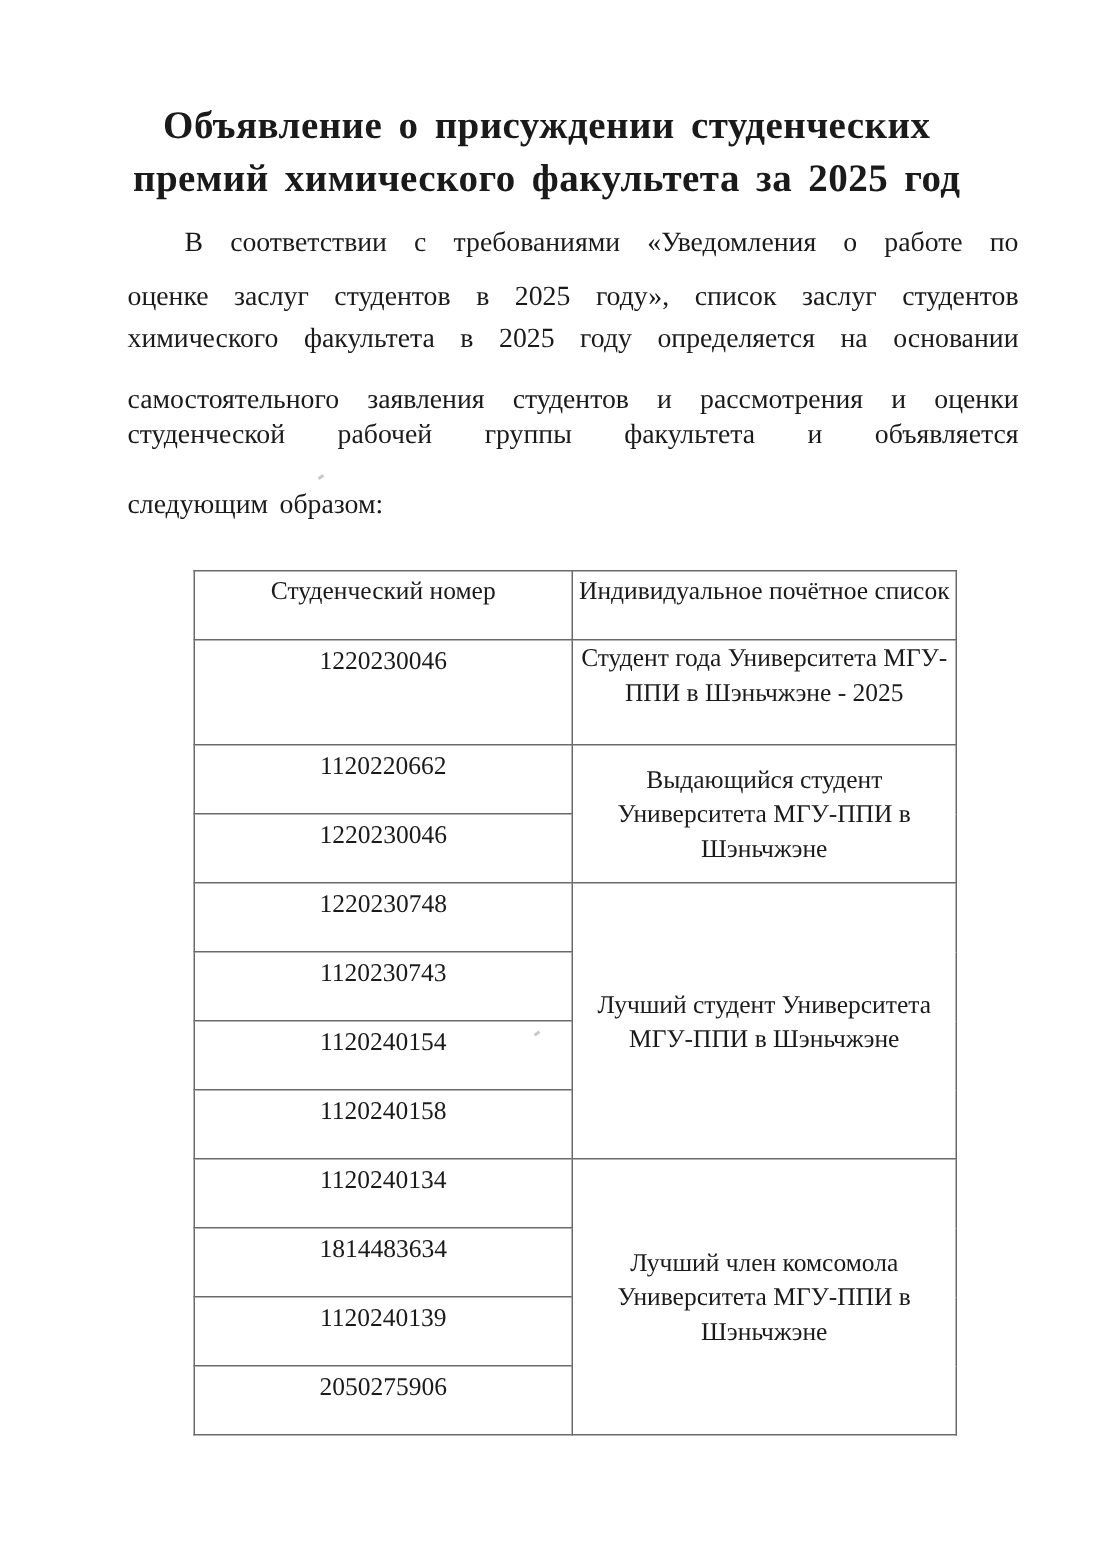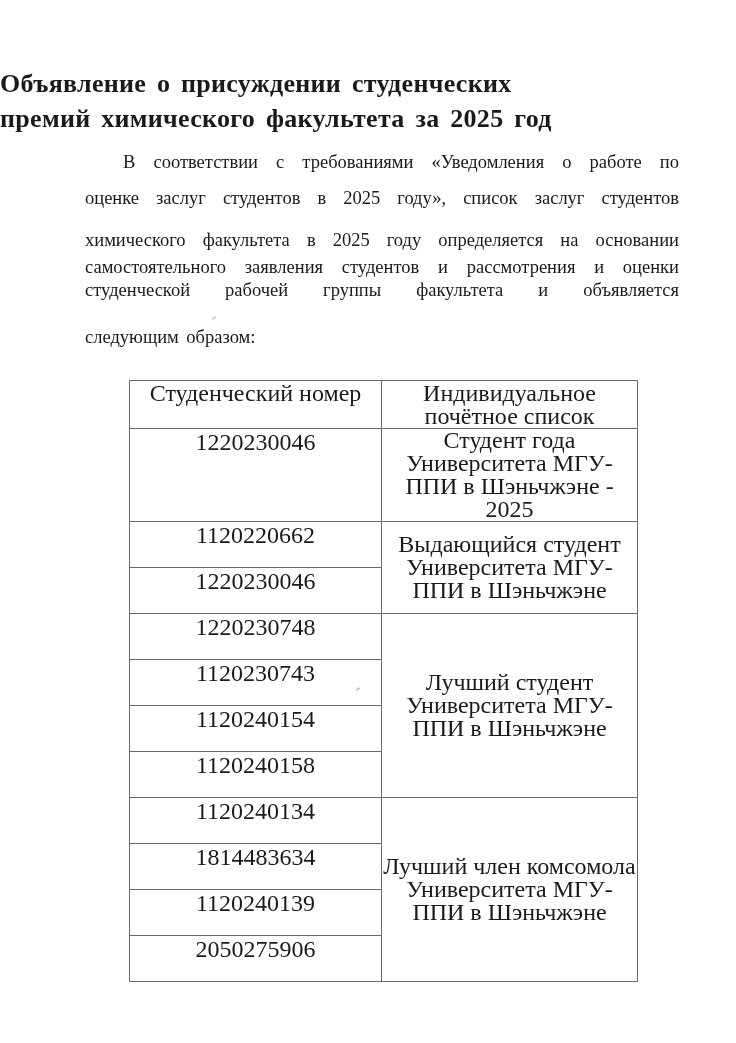--- a/index.html
+++ b/index.html
@@ -1,47 +1,47 @@
 <!DOCTYPE html>
 <html><head>
 <meta charset="utf-8">
 <style>
   html, body { margin: 0; padding: 0; background: #ffffff; }
   body { width: 736px; height: 1043px; position: relative; overflow: hidden;
          font-family: "Liberation Serif", "DejaVu Serif", serif; color: #1a1a1a; }
-  .title { position: absolute; left: 0; width: 729px; text-align: left;
+  .title { position: absolute; left: 0; width: 729px; text-align: center;
            font-weight: bold; font-size: 26px; letter-spacing: 0.3px; word-spacing: 4px; }
   .title.l1 { top: 69px; }
   .title.l2 { top: 104px; }
   .para { position: absolute; left: 85px; width: 594px; font-size: 18.5px; }
   .pline { position: absolute; left: 0; width: 594px; white-space: nowrap;
            text-align: justify; text-align-last: justify; height: 24px; line-height: 24px; }
   .pline.first { left: 38px; width: 556px; }
   .pline.last { text-align-last: left; word-spacing: 3px; }
   table { position: absolute; left: 129px; top: 380px; border-collapse: collapse;
-          font-size: 24px; table-layout: fixed; }
+          font-size: 17px; table-layout: fixed; }
   td { border: 1.3px solid #6a6a6a; text-align: center; padding: 0; line-height: 23px; }
   td.num { vertical-align: top; padding-top: 2px; }
   td.hdr { vertical-align: top; padding-top: 1px; }
   td.title-cell { vertical-align: middle; }
   .col1 { width: 252px; }
   .col2 { width: 256px; }
   .speck { position: absolute; width: 4px; height: 2px; background: #c9c9c9; transform: rotate(-35deg); }
 </style>
 </head>
 <body>
 
 <div>
   <div class="title l1">Объявление о присуждении студенческих</div>
   <div class="title l2">премий химического факультета за 2025 год</div>
 
   <div class="para" style="top:150px;">
     <div class="pline first" style="top:0px;">В соответствии с требованиями «Уведомления о работе по</div>
     <div class="pline" style="top:36px;">оценке заслуг студентов в 2025 году», список заслуг студентов</div>
-    <div class="pline" style="top:78px;">химического факультета в 2025 году определяется на основании</div>
+    <div class="pline" style="top:64px;">химического факультета в 2025 году определяется на основании</div>
     <div class="pline" style="top:105px;">самостоятельного заявления студентов и рассмотрения и оценки</div>
     <div class="pline" style="top:128px;">студенческой рабочей группы факультета и объявляется</div>
     <div class="pline last" style="top:175px;">следующим образом:</div>
   </div>
 
   <table>
     <colgroup>
         <col class="col1">
         <col class="col2">
       </colgroup>

